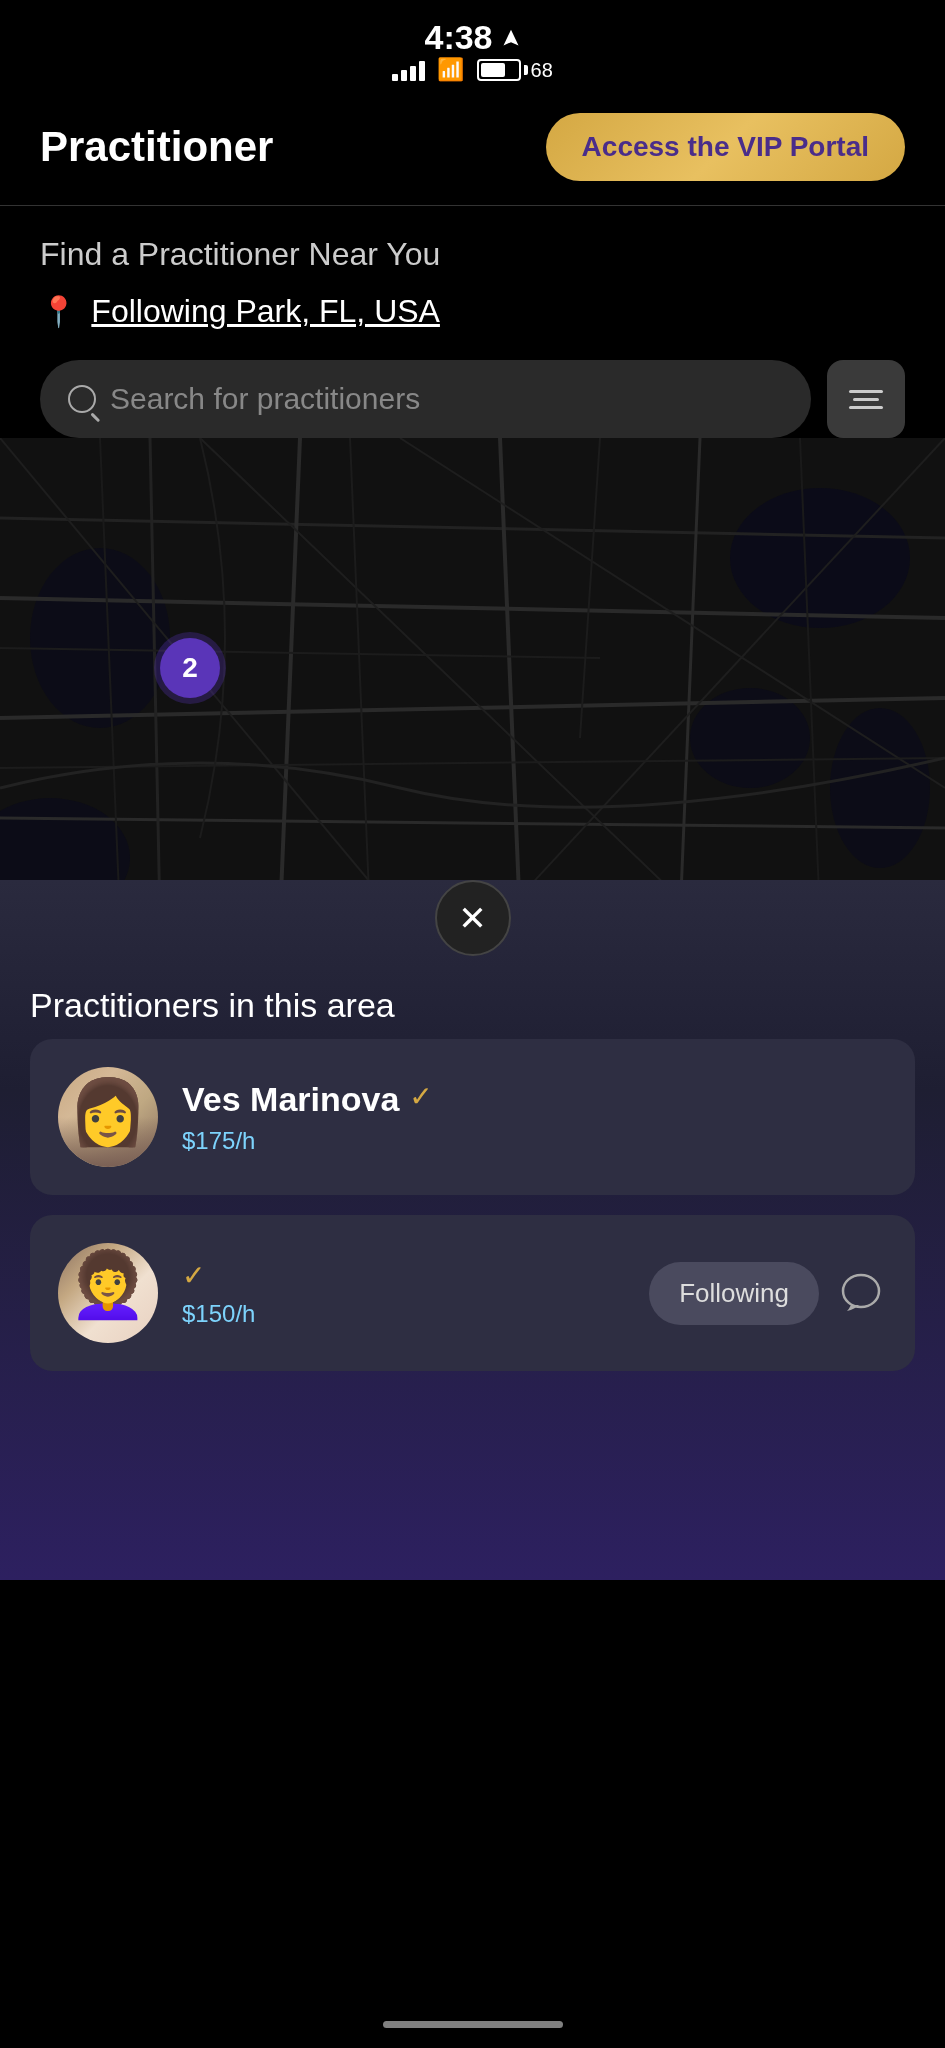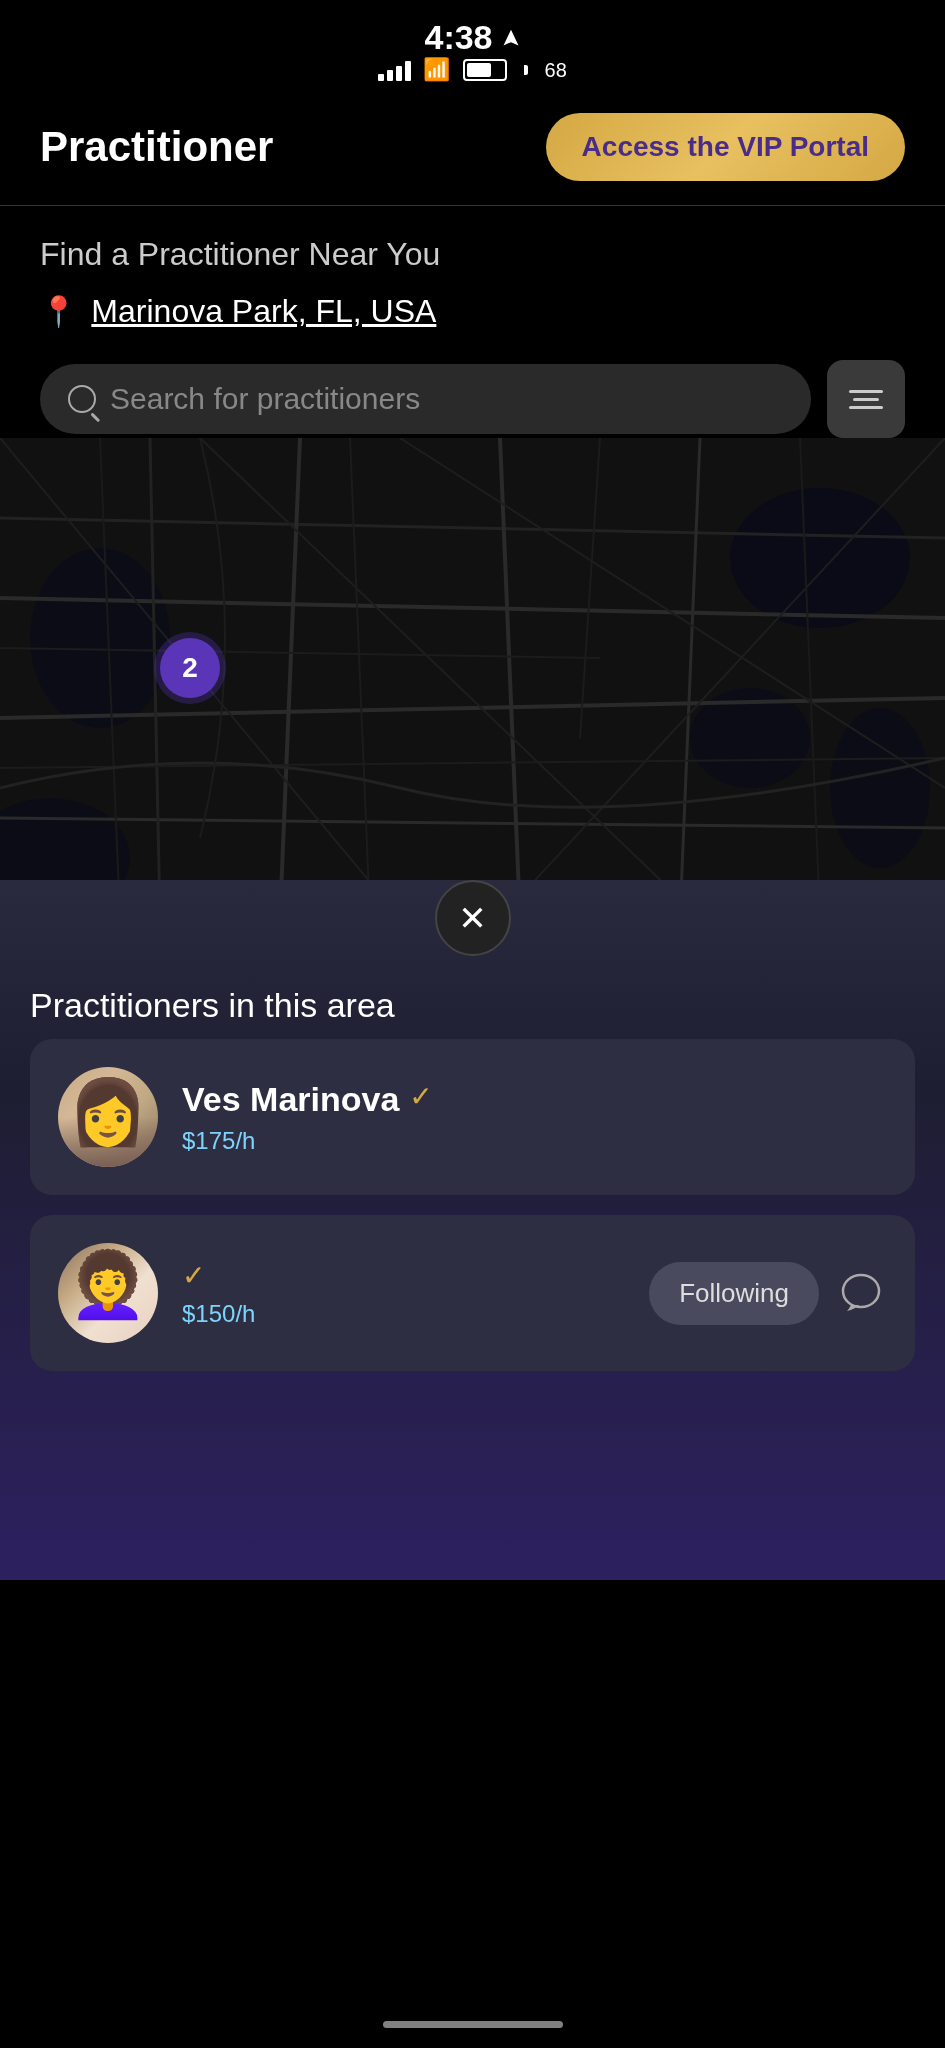--- a/index.html
+++ b/index.html
@@ -50,21 +50,21 @@
       border-radius: 1px;
     }
     .signal-bars span:nth-child(1) { height: 7px; }
     .signal-bars span:nth-child(2) { height: 11px; }
     .signal-bars span:nth-child(3) { height: 15px; }
     .signal-bars span:nth-child(4) { height: 20px; }
     .wifi-icon { font-size: 22px; color: #fff; }
     .battery-badge {
       display: flex;
       align-items: center;
-      gap: 17px;
+      gap: 3px;
     }
     .battery-body {
       border: 2px solid #fff;
       border-radius: 4px;
       width: 44px;
       height: 22px;
       position: relative;
       padding: 2px;
       display: flex;
       align-items: center;
@@ -144,21 +144,20 @@
       font-size: 32px;
       font-weight: 500;
       color: #fff;
       text-decoration: underline;
     }
 
     
     .search-row {
       display: flex;
       gap: 16px;
-      align-items: center;
       margin-bottom: 0;
       padding: 0 40px 0 40px;
       background: #000;
     }
     .search-input-wrap {
       flex: 1;
       background: #2a2a2a;
       border-radius: 50px;
       display: flex;
       align-items: center;
@@ -436,21 +435,21 @@
   <h1 class="app-title">Practitioner</h1>
   <button class="vip-button">Access the  VIP Portal</button>
 </div>
 
 <div class="divider"></div>
 
 <div class="find-section">
   <p class="find-title">Find a Practitioner Near You</p>
   <div class="location-row">
     <span class="location-icon">📍</span>
-    <span class="location-text">Marinova Park, FL, USA</span>
+    <span class="location-text">Following Park, FL, USA</span>
   </div>
 </div>
 
 <div class="search-row">
   <div class="search-input-wrap">
     <div class="search-icon-circle"></div>
     <span class="search-placeholder">Search for practitioners</span>
   </div>
   <button class="filter-button">
     <div class="filter-icon">

